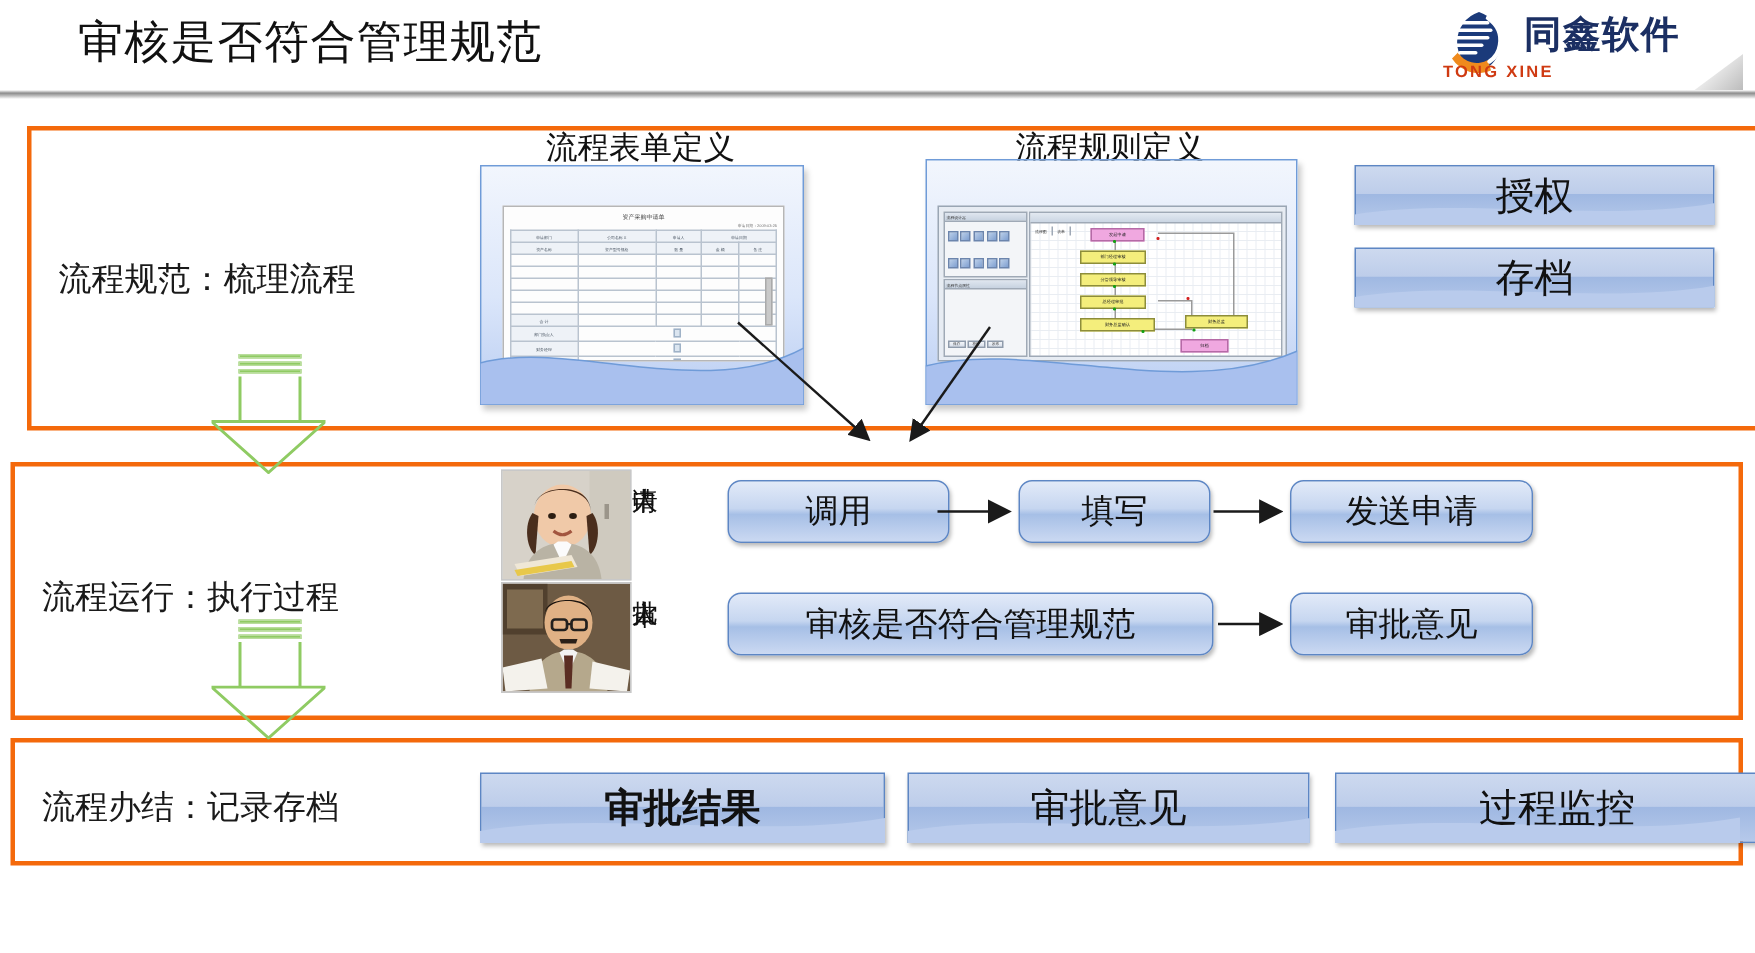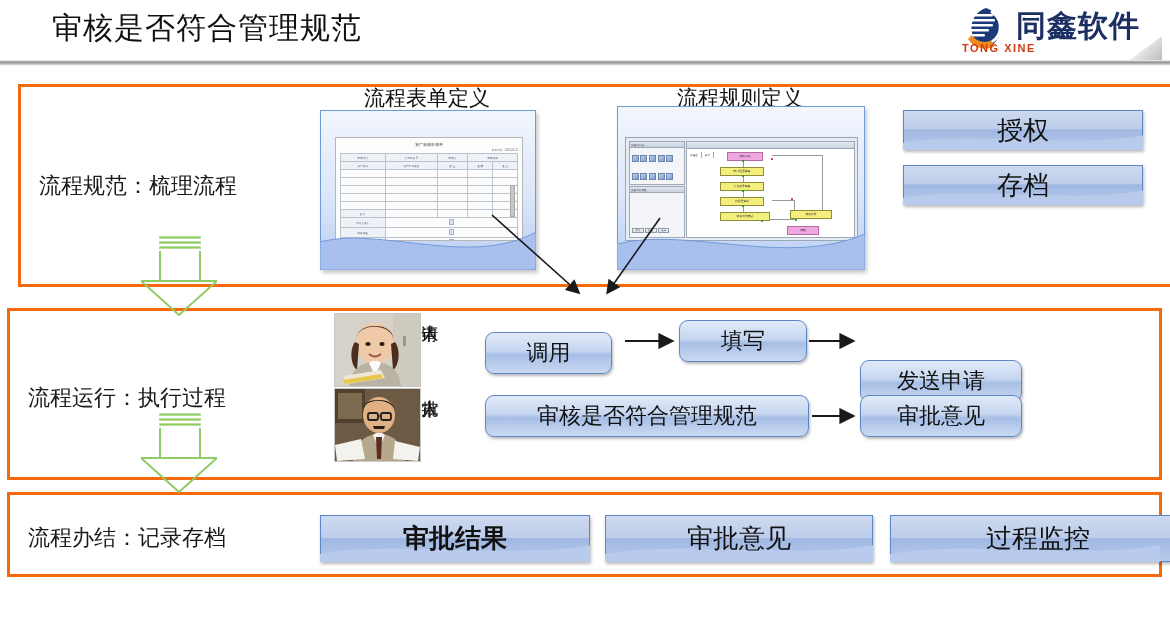--- a/index.html
+++ b/index.html
@@ -17,21 +17,21 @@
   }
   #header-rule{
     position:absolute;left:0;top:60px;width:1170px;height:6px;
     background:linear-gradient(to bottom,#ffffff 0%,#8d8d8d 35%,#bdbdbd 65%,#ffffff 100%);
   }
 
   
   #logo{position:absolute;right:8px;top:2px;width:200px;height:58px;}
   #logo-mark{position:absolute;left:0;top:4px;width:48px;height:44px;}
   #logo-text{
-    position:absolute;left:54px;top:4px;font-size:30px;color:#1b2f63;
+    position:absolute;left:54px;top:4px;font-size:25px;color:#1b2f63;
     white-space:nowrap;font-weight:bold;letter-spacing:1px;text-align:right;
   }
   #logo-sub{
     position:absolute;left:0px;top:40px;font-size:11px;color:#cf3a12;
     font-weight:bold;letter-spacing:1.5px;white-space:nowrap;
   }
   #logo-fold{
     position:absolute;right:0;top:34px;width:34px;height:26px;
     background:linear-gradient(135deg,#ffffff 0%,#e8e8e8 45%,#b9b9b9 100%);
     clip-path:polygon(100% 0,100% 100%,0 100%);
@@ -157,23 +157,23 @@
 
   
   .rbtn{
     position:absolute;border:1px solid #5d86c4;border-radius:9px;box-sizing:border-box;
     background:linear-gradient(to bottom,#e2eaf8 0%,#c6d6f0 45%,#a6bfe6 55%,#cbd9f2 100%);
     box-shadow:1px 2px 3px rgba(0,0,0,.28);
     display:flex;align-items:center;justify-content:center;
   }
   .rbtn span{font-size:22px;color:#111;white-space:nowrap;}
 
-  #btn-call{left:485px;top:332px;width:127px;height:42px;}
+  #btn-call{left:485px;top:320px;width:148px;height:42px;}
   #btn-fill{left:679px;top:320px;width:128px;height:42px;}
-  #btn-send{left:860px;top:320px;width:162px;height:42px;margin-top:40px;}
+  #btn-send{left:860px;top:320px;width:162px;height:42px;}
   #btn-check{left:485px;top:395px;width:324px;height:42px;}
   #btn-opinion2{left:860px;top:395px;width:162px;height:42px;}
 
   
   .photo{position:absolute;border:1px solid #c8c8c8;overflow:hidden;background:#ddd;}
   #photo-applicant{left:334px;top:313px;width:85px;height:72px;}
   #photo-approver{left:334px;top:388px;width:85px;height:72px;}
   .vlabel{
     position:absolute;font-size:17px;color:#111;line-height:1.03;
     writing-mode:vertical-rl;text-orientation:upright;white-space:nowrap;

